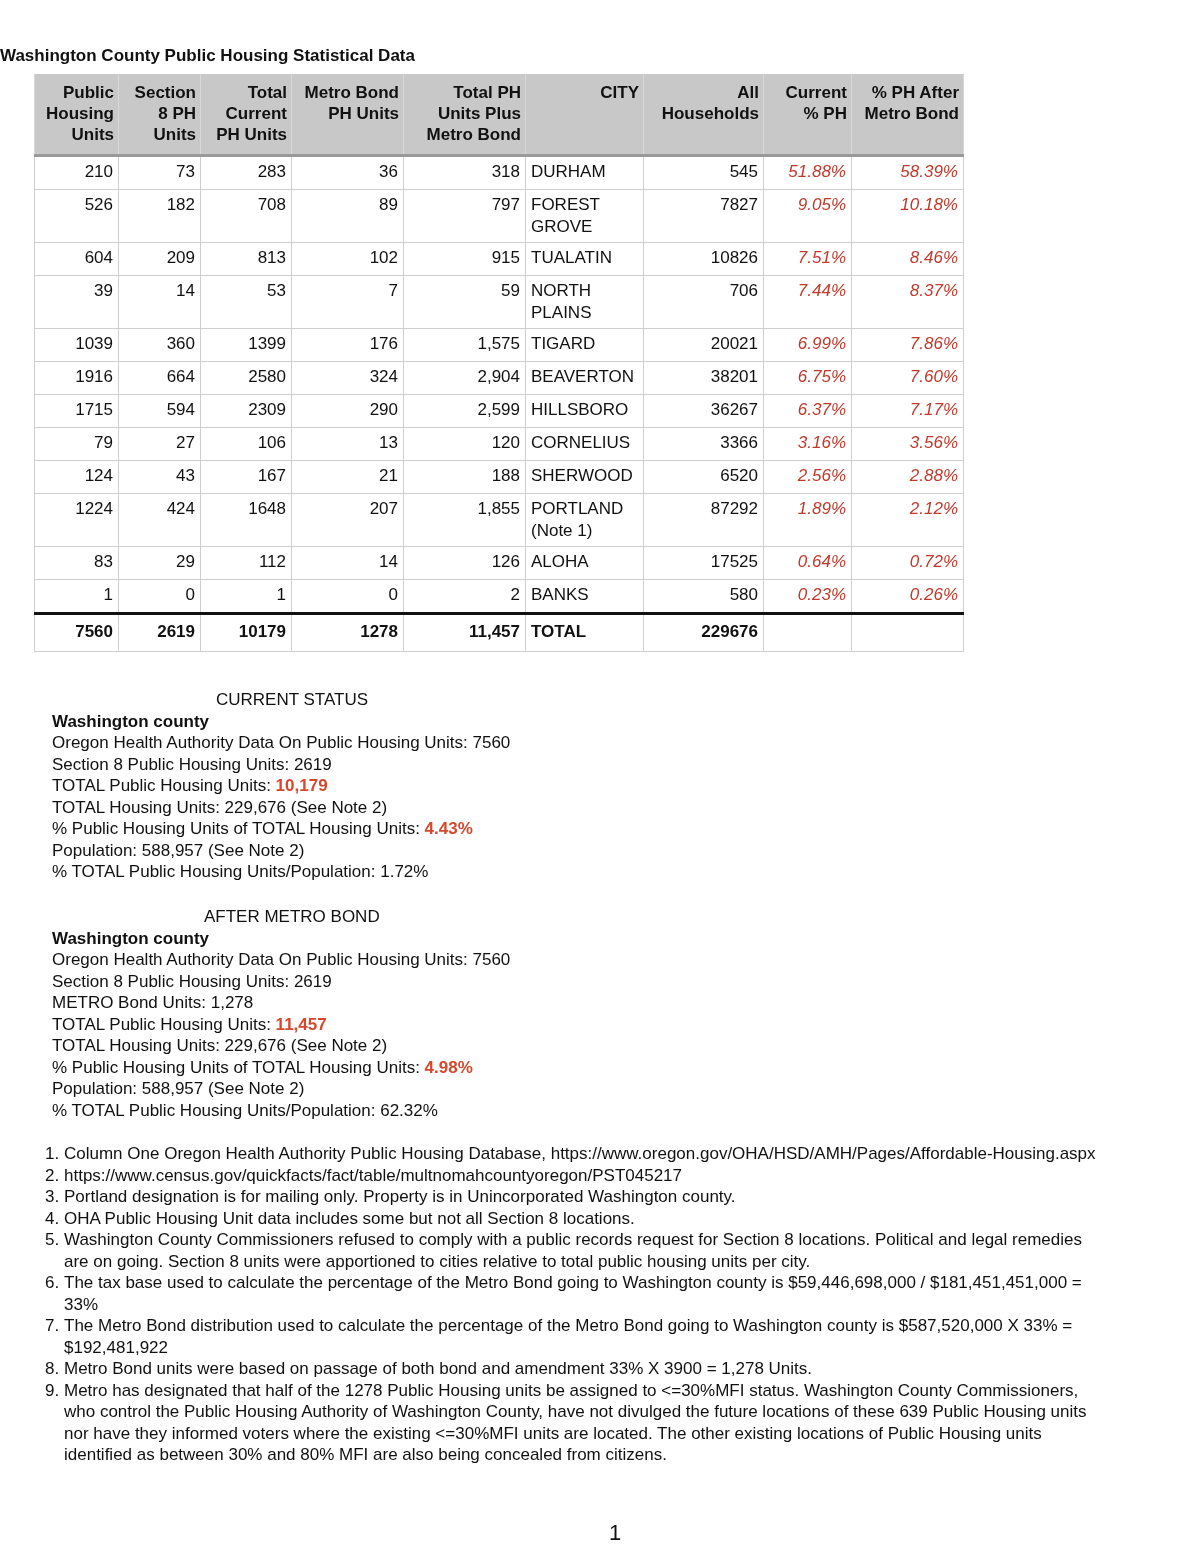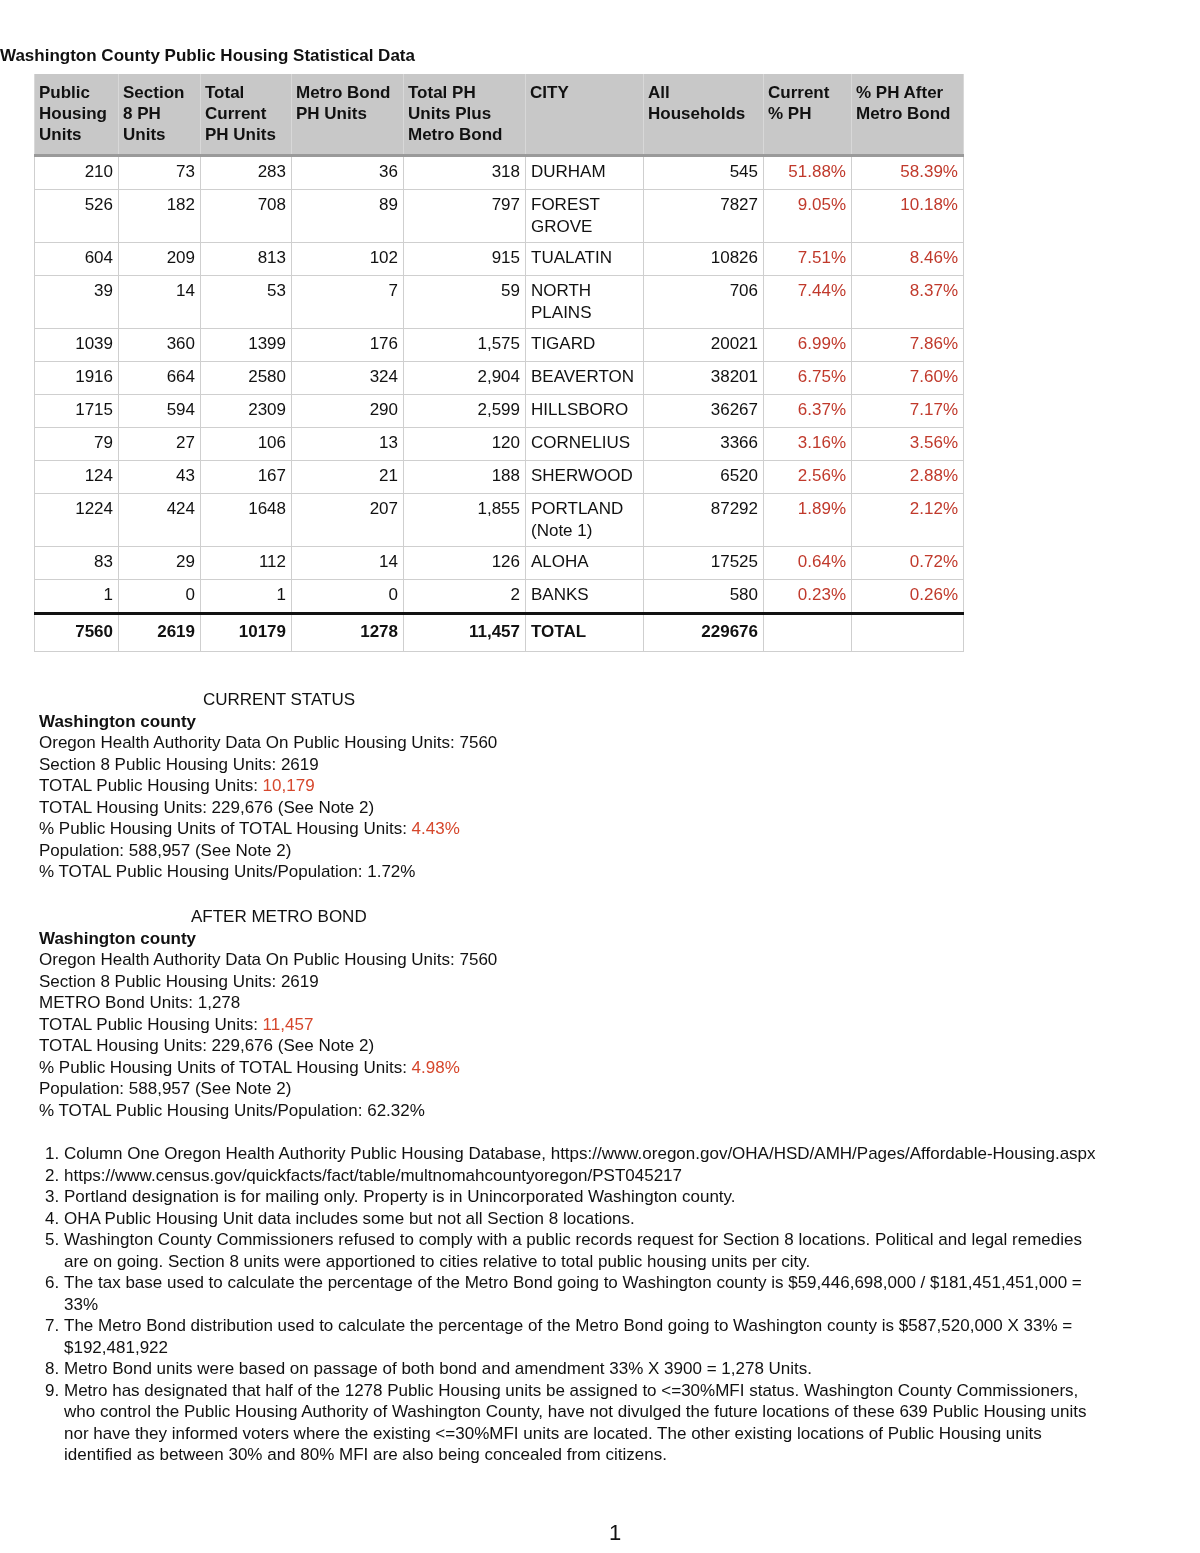--- a/index.html
+++ b/index.html
@@ -9,42 +9,42 @@
   }
   .title {
     position: absolute; left: 0; top: 46px; width: 990px; text-align: left;
     font-weight: bold; font-size: 17px;
   }
   table.data {
     position: absolute; left: 34px; top: 74px;
     border-collapse: collapse; font-size: 17px;
   }
   table.data th {
-    background: #c8c8c8; font-weight: bold; text-align: left; vertical-align: top;
+    background: #c8c8c8; font-weight: bold; text-align: right; vertical-align: top;
     border-left: 1px solid #d8d8d8; border-right: 1px solid #d8d8d8;
     padding: 8px 4px 6px 4px; line-height: 21px; height: 66px;
     border-bottom: 3px solid #9a9a9a;
   }
   table.data td {
     border: 1px solid #cfcfcf; padding: 4px 5px 4px 5px; vertical-align: top;
     line-height: 22px; height: 24px;
   }
   td.num { text-align: right; }
   td.city { text-align: left; }
-  td.pct { text-align: right; color: #c0392b; }
+  td.pct { text-align: right; color: #c0392b; font-style: italic; }
   tr.total-row td { font-weight: bold; border-top: 3px solid #111; height: 26px; padding-top: 6px; }
   col.c1 { width: 84px; } col.c2 { width: 82px; } col.c3 { width: 91px; }
   col.c4 { width: 112px; } col.c5 { width: 122px; } col.c6 { width: 118px; }
   col.c7 { width: 120px; } col.c8 { width: 88px; } col.c9 { width: 112px; }
 
-  .section { position: absolute; left: 39px; font-size: 17px; line-height: 21.5px; }
+  .section { position: absolute; left: 52px; font-size: 17px; line-height: 21.5px; }
   .section .heading { padding-left: 164px; }
   .section.after .heading { padding-left: 152px; }
   .section .county { font-weight: bold; }
-  .hl { color: #d6472c; font-weight: normal; margin-top: 19px; }
+  .hl { color: #d6472c; font-weight: bold; margin-top: 19px; }
 
   .notes { position: absolute; left: 40px; top: 1143px; width: 1060px; font-size: 17px; line-height: 21.5px; }
   .notes ol { margin: 0; padding-left: 24px; }
   .notes li { padding-left: 0; }
   .u { text-decoration-color: #777; }
   .page-num { position: absolute; left: 0; width: 1230px; top: 1520px; text-align: center; font-size: 22px; }
 </style>
 </head>
 <body>
 

